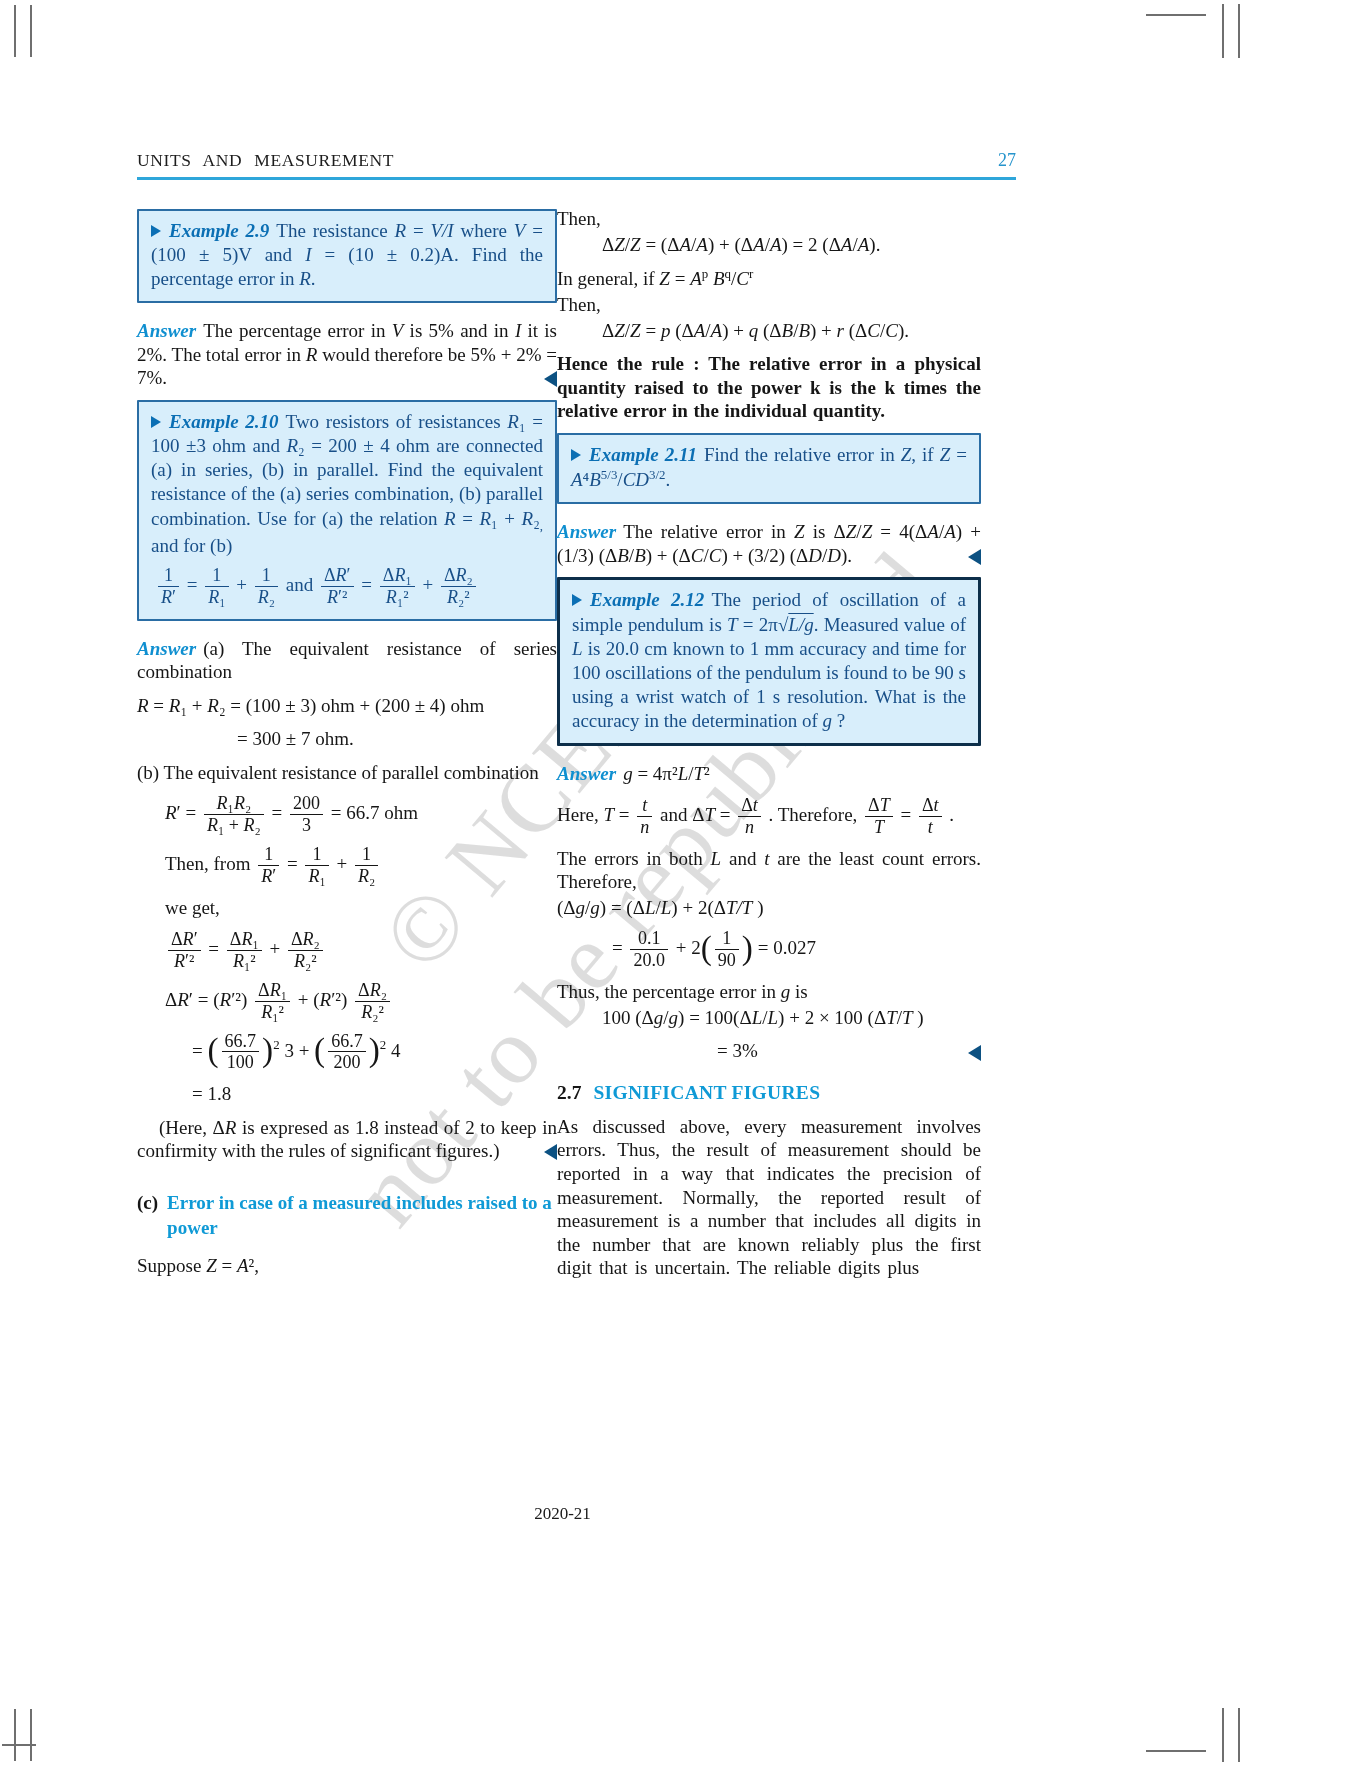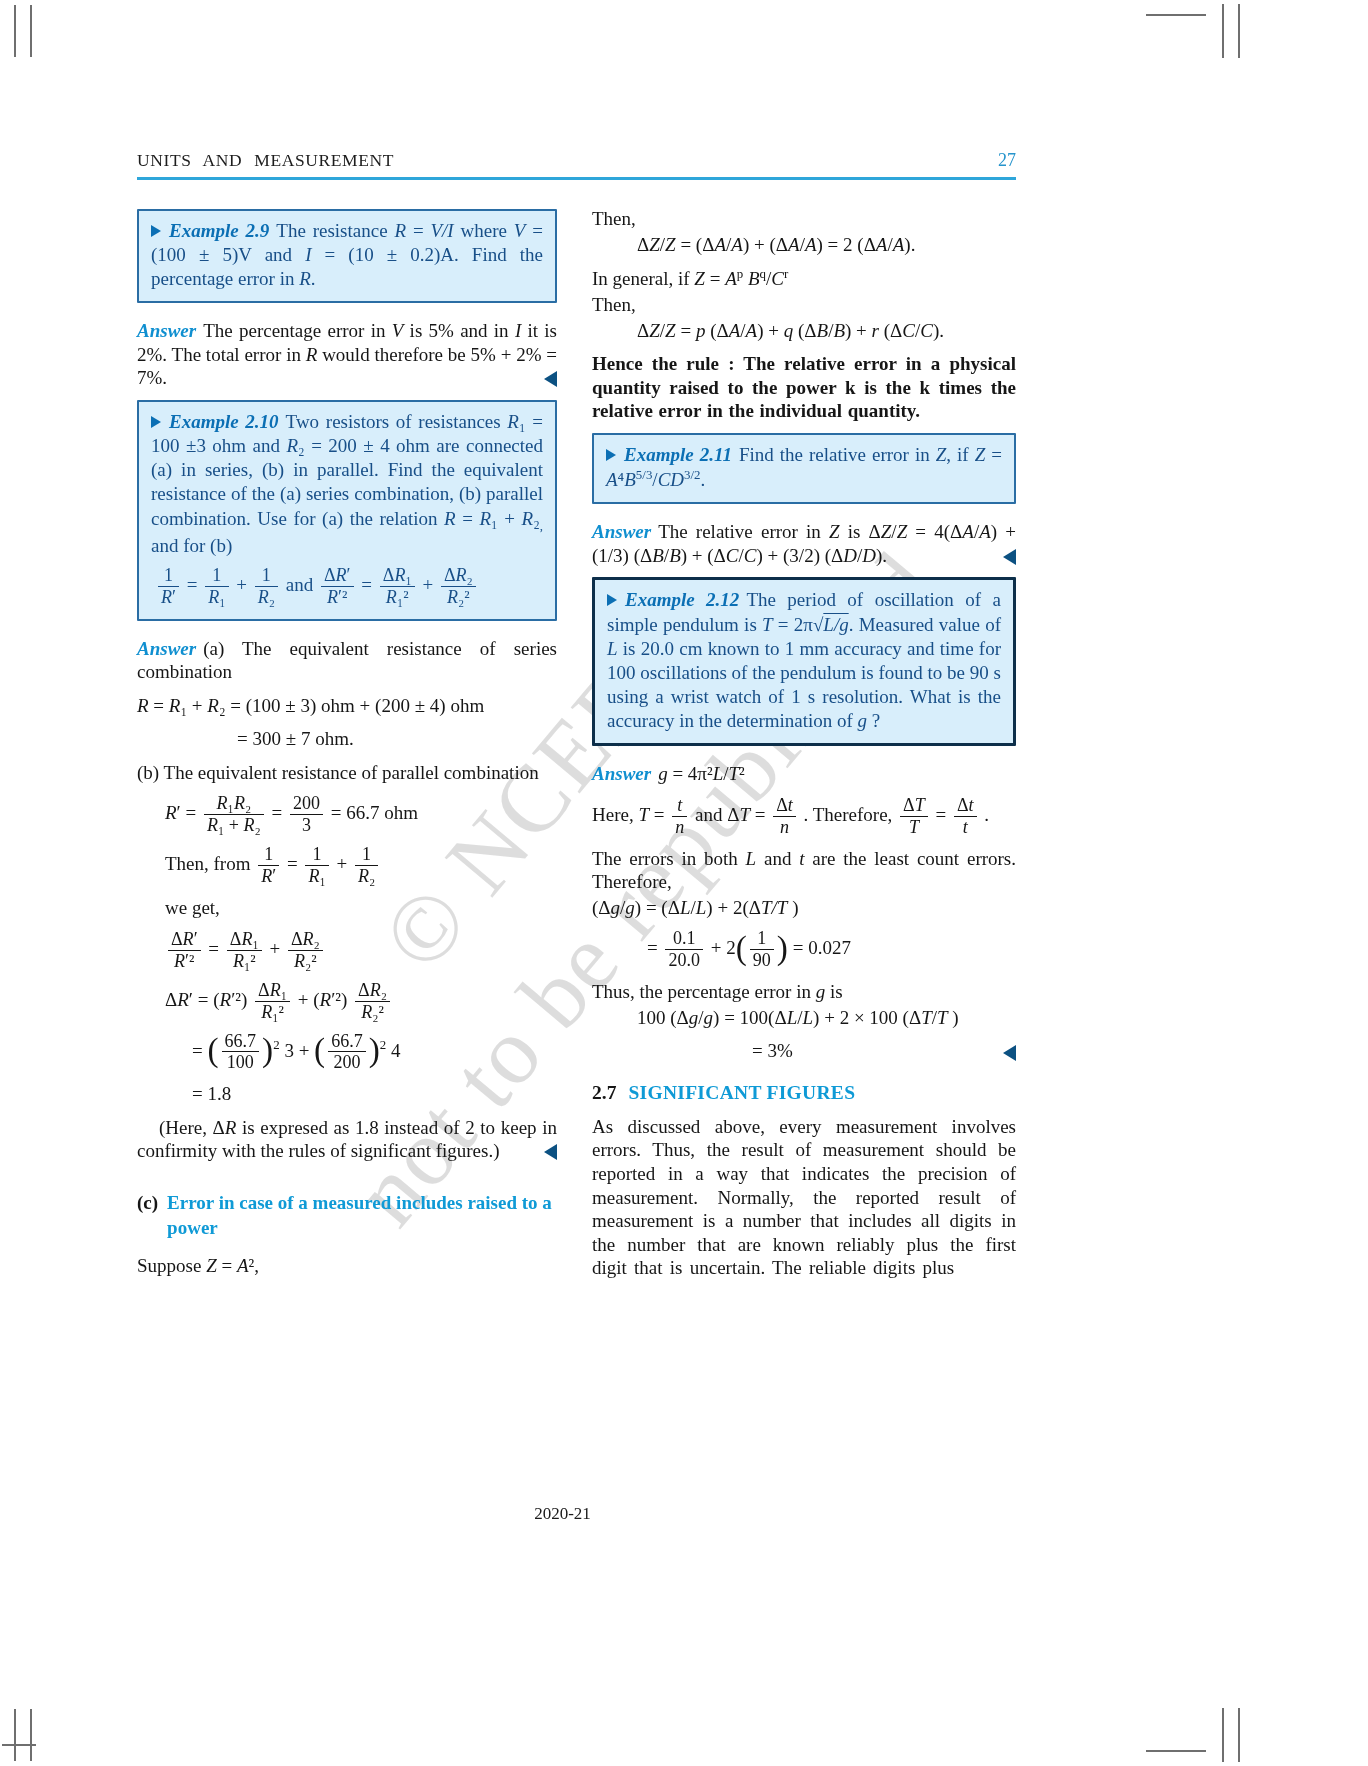--- a/index.html
+++ b/index.html
@@ -14,21 +14,21 @@
              color:#bdbdbd;opacity:.5;font-size:95px;line-height:1.5;text-align:center;
              letter-spacing:2px;pointer-events:none;white-space:nowrap}
 
   .content{position:absolute;left:137px;top:150px;width:879px}
 
   .pgheader{display:flex;justify-content:space-between;align-items:flex-start;
             border-bottom:3px solid #2ea6da;padding-bottom:6px}
   .ht{font-size:17.5px;letter-spacing:.6px;word-spacing:7px;color:#1d1d1d}
   .pn{font-size:18px;color:#2694cc}
 
-  .cols{display:grid;grid-template-columns:420px 424px;column-gap:35px;margin-top:27px}
+  .cols{display:grid;grid-template-columns:420px 424px;margin-top:27px}
   .col{font-size:19px;line-height:1.24;text-align:justify}
   .col p{margin:0 0 10px}
   .m0{margin:0 !important}
 
   
   .exbox{background:#d8eefb;border:2px solid #2a6da4;border-radius:1px;
          padding:8px 12px 10px;color:#184f88;margin:2px 0 16px;line-height:1.27}
   .exbox.thick{border:3px solid #0d2f4a}
   .extitle{color:#0b6fb4;font-style:italic;font-weight:700;margin-right:7px}
   .tri{display:inline-block;width:0;height:0;border-top:6px solid transparent;

